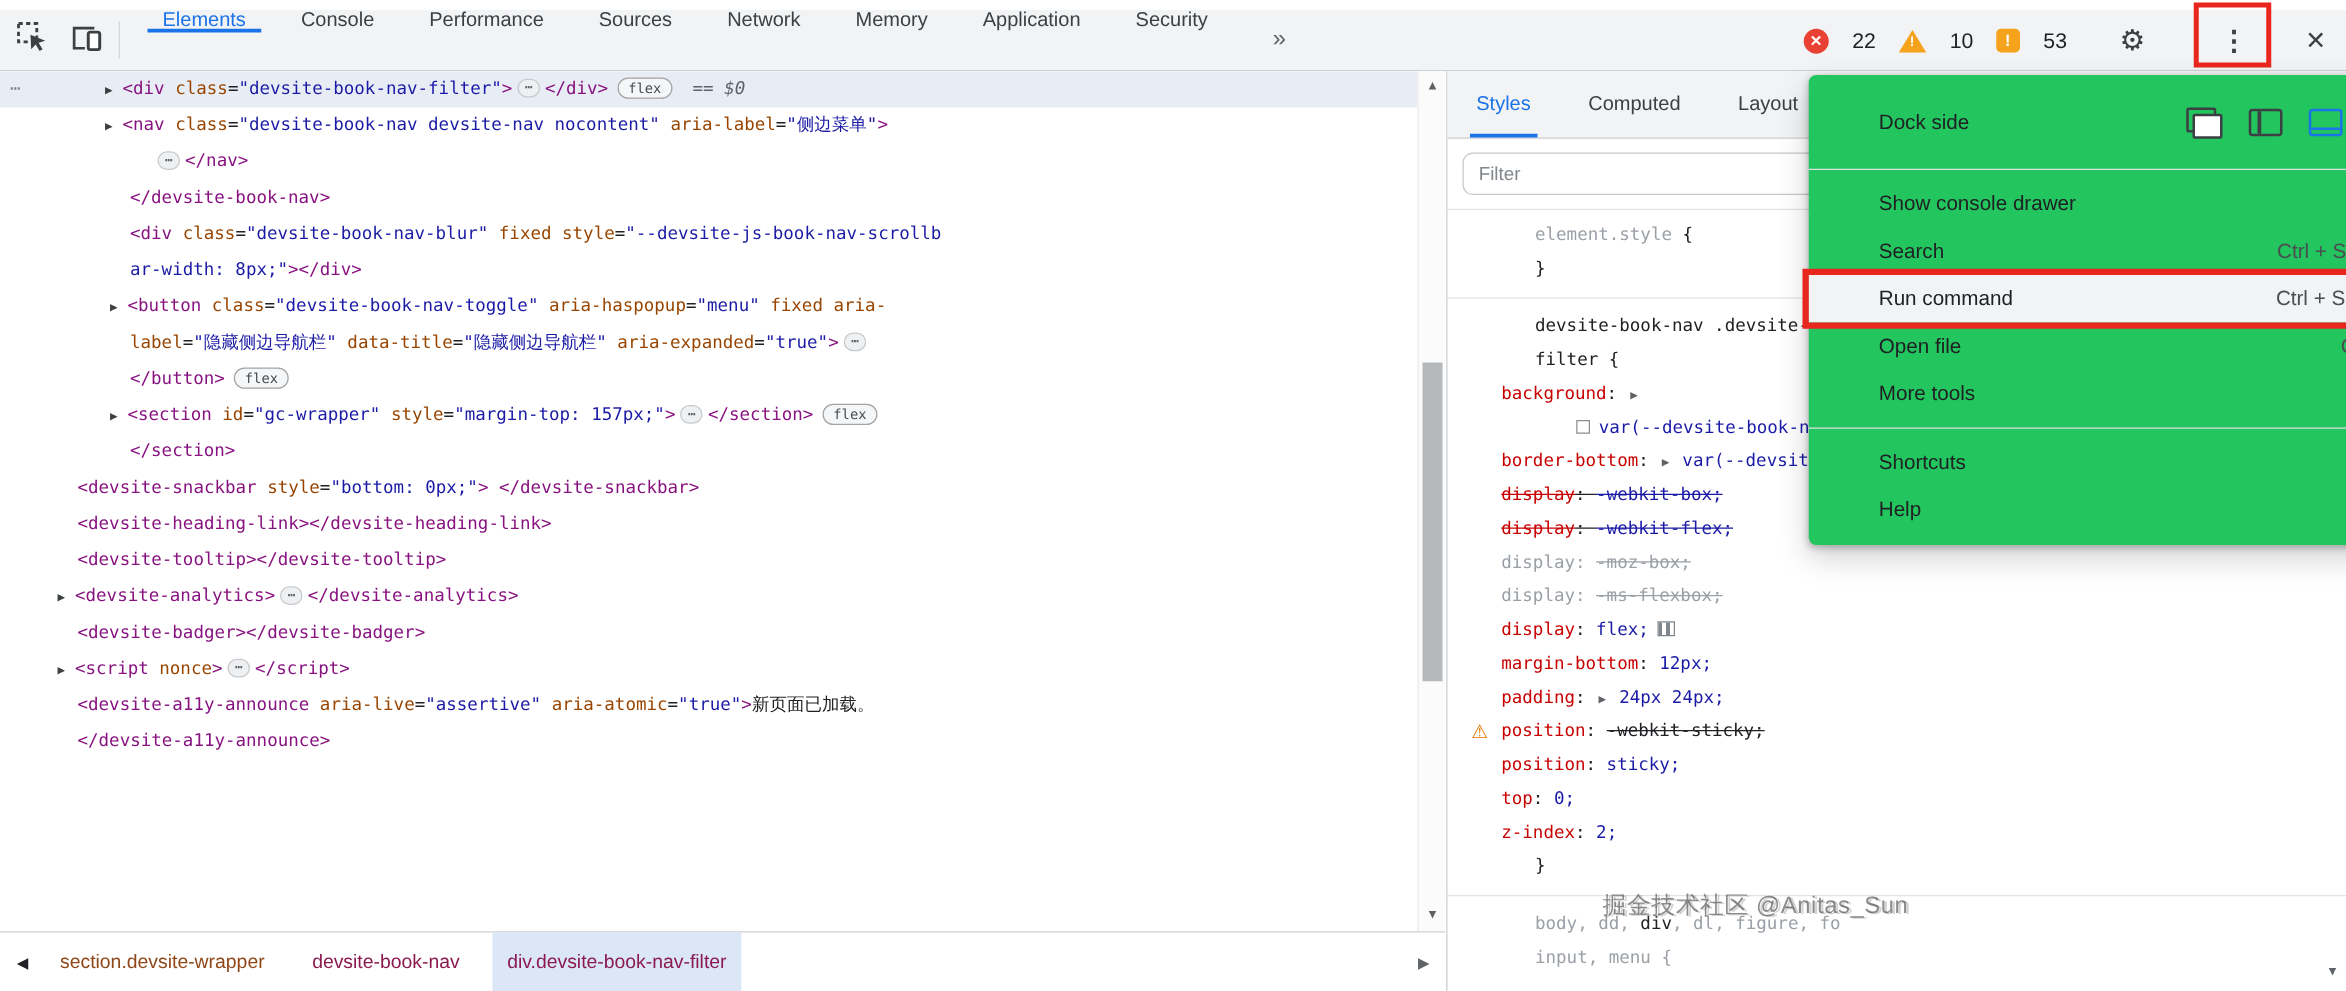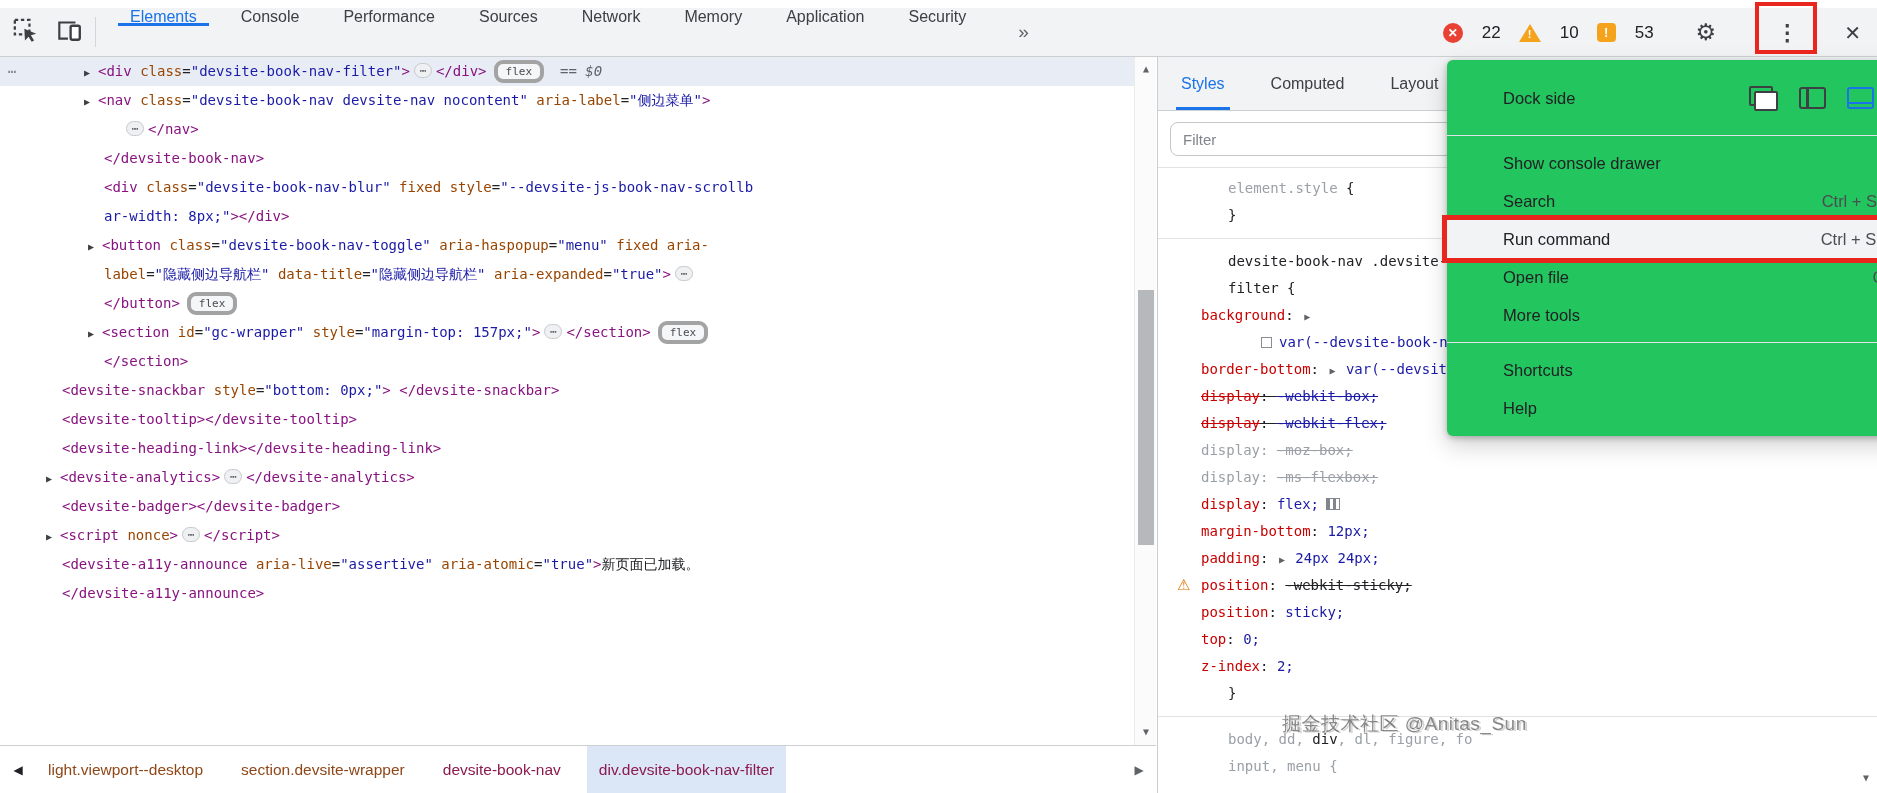--- a/index.html
+++ b/index.html
@@ -39,21 +39,21 @@
          font-family:"DejaVu Sans Mono", monospace; font-size:14px; color:#202124; }
   .dom-rows { position:absolute; left:0; top:0; right:22px; bottom:0; overflow:hidden; }
   .drow { height:29px; line-height:29px; white-space:pre; position:relative; }
   .drow.sel { background:#e8edf5; }
   .ind0 { padding-left:62px; } .ind1 { padding-left:104px; }
   .ind2 { padding-left:100px; } .ind3 { padding-left:122px; }
   .arr { display:inline-block; width:14px; margin-left:-16px; color:#3c4043; font-size:10px; }
   .t { color:#881280; } .a { color:#994500; } .v { color:#1a1aa6; } .x { color:#202124; }
   .e { display:inline-block; background:#eef0f2; border:1px solid #c7cacd; border-radius:9px; color:#5f6368;
        font-size:10px; line-height:13px; padding:0 5px; margin:0 4px; font-weight:bold; vertical-align:2px; }
-  .b { display:inline-block; background:#f5f6f7; border:4px solid #a3a3a3; border-radius:9px; color:#474b4f;
+  .b { display:inline-block; background:#f5f6f7; border:1px solid #a3a3a3; border-radius:9px; color:#474b4f;
        font-size:11px; line-height:15px; padding:0 8px; margin:0 7px; vertical-align:1px; }
   .m { color:#5f6368; font-style:italic; margin-left:9px; }
   .gutter { position:absolute; left:8px; top:0; height:29px; line-height:29px; color:#80868b; z-index:2; }
   .dsb { position:absolute; right:0; top:0; width:22px; height:688px; background:#fbfbfb; border-left:1px solid #ececec; }
   .dsb .up, .dsb .down { position:absolute; left:0; width:22px; text-align:center; color:#5f6368; font-size:10px; }
   .dsb .up { top:6px; } .dsb .down { bottom:8px; }
   .dsb .thumb { position:absolute; left:3px; width:16px; top:233px; height:255px; background:#b6b9bc; }
 
   
   .side { position:absolute; left:1157px; top:57px; right:0; bottom:0; background:#fff;
@@ -177,22 +177,22 @@
         <div class="drow ind3"><span class="e">⋯</span><span class="t">&lt;/nav&gt;</span></div>
         <div class="drow ind1"><span class="t">&lt;/devsite-book-nav&gt;</span></div>
         <div class="drow ind1"><span class="t">&lt;div </span><span class="a">class</span><span class="x">=</span><span class="v">"devsite-book-nav-blur"</span><span class="a"> fixed</span><span class="a"> style</span><span class="x">=</span><span class="v">"--devsite-js-book-nav-scrollb</span></div>
         <div class="drow ind1"><span class="v">ar-width: 8px;"</span><span class="t">&gt;&lt;/div&gt;</span></div>
         <div class="drow ind1"><span class="arr">▶</span><span class="t">&lt;button </span><span class="a">class</span><span class="x">=</span><span class="v">"devsite-book-nav-toggle"</span><span class="a"> aria-haspopup</span><span class="x">=</span><span class="v">"menu"</span><span class="a"> fixed</span><span class="a"> aria-</span></div>
         <div class="drow ind1"><span class="a">label</span><span class="x">=</span><span class="v">"隐藏侧边导航栏"</span><span class="a"> data-title</span><span class="x">=</span><span class="v">"隐藏侧边导航栏"</span><span class="a"> aria-expanded</span><span class="x">=</span><span class="v">"true"</span><span class="t">&gt;</span><span class="e">⋯</span></div>
         <div class="drow ind1"><span class="t">&lt;/button&gt;</span><span class="b">flex</span></div>
         <div class="drow ind1"><span class="arr">▶</span><span class="t">&lt;section </span><span class="a">id</span><span class="x">=</span><span class="v">"gc-wrapper"</span><span class="a"> style</span><span class="x">=</span><span class="v">"margin-top: 157px;"</span><span class="t">&gt;</span><span class="e">⋯</span><span class="t">&lt;/section&gt;</span><span class="b">flex</span></div>
         <div class="drow ind1"><span class="t">&lt;/section&gt;</span></div>
         <div class="drow ind0"><span class="t">&lt;devsite-snackbar </span><span class="a">style</span><span class="x">=</span><span class="v">"bottom: 0px;"</span><span class="t">&gt;</span><span class="x"> </span><span class="t">&lt;/devsite-snackbar&gt;</span></div>
+        <div class="drow ind0"><span class="t">&lt;devsite-heading-link&gt;&lt;/devsite-heading-link&gt;</span></div>
         <div class="drow ind0"><span class="t">&lt;devsite-tooltip&gt;&lt;/devsite-tooltip&gt;</span></div>
-        <div class="drow ind0"><span class="t">&lt;devsite-heading-link&gt;&lt;/devsite-heading-link&gt;</span></div>
         <div class="drow ind0"><span class="arr">▶</span><span class="t">&lt;devsite-analytics&gt;</span><span class="e">⋯</span><span class="t">&lt;/devsite-analytics&gt;</span></div>
         <div class="drow ind0"><span class="t">&lt;devsite-badger&gt;&lt;/devsite-badger&gt;</span></div>
         <div class="drow ind0"><span class="arr">▶</span><span class="t">&lt;script </span><span class="a">nonce</span><span class="t">&gt;</span><span class="e">⋯</span><span class="t">&lt;/script&gt;</span></div>
         <div class="drow ind0"><span class="t">&lt;devsite-a11y-announce </span><span class="a">aria-live</span><span class="x">=</span><span class="v">"assertive"</span><span class="a"> aria-atomic</span><span class="x">=</span><span class="v">"true"</span><span class="t">&gt;</span><span class="x">新页面已加载。</span></div>
         <div class="drow ind0"><span class="t">&lt;/devsite-a11y-announce&gt;</span></div>
       </div>
     <div class="dsb">
       <span class="up">▲</span>
       <span class="thumb"></span>
       <span class="down">▼</span>
@@ -234,21 +234,20 @@
         <div class="srow ind0"><span class="g">input, menu {</span></div>
       </div>
     <span class="side-down">▼</span>
   </div>
 
   <div class="wm">掘金技术社区 @Anitas_Sun</div>
 
   <div class="crumbs">
     <span class="c-left">◀</span>
     <span id="crumb-items" style="display:flex;align-items:stretch;">
-        <span class="crumb bc-orange">light.viewport--desktop</span>
         <span class="crumb bc-orange">section.devsite-wrapper</span>
         <span class="crumb bc-maroon">devsite-book-nav</span>
         <span class="crumb bc-maroon sel-crumb">div.devsite-book-nav-filter</span>
       </span>
     <span class="c-right">▶</span>
   </div>
 
   <div class="menu">
       <div class="mi dock">
         <span class="lbl">Dock side</span>

